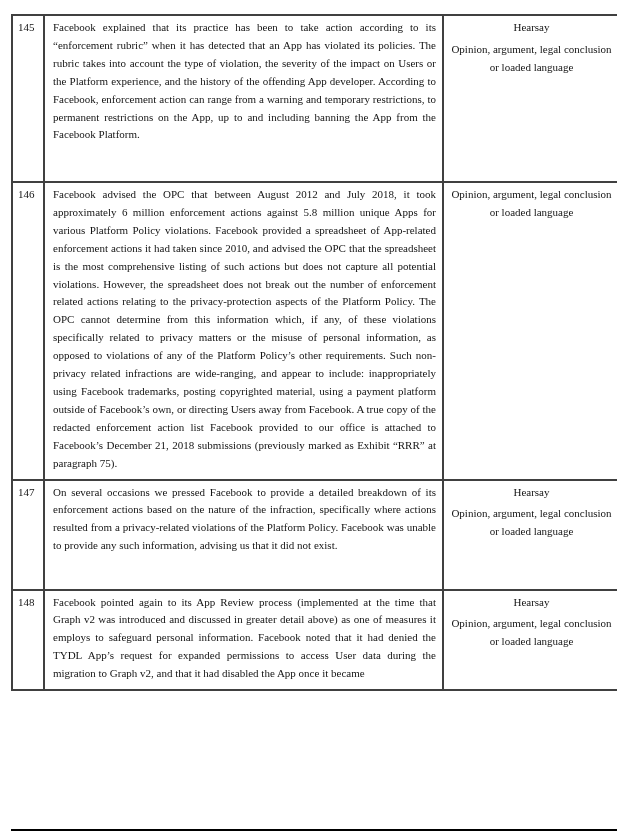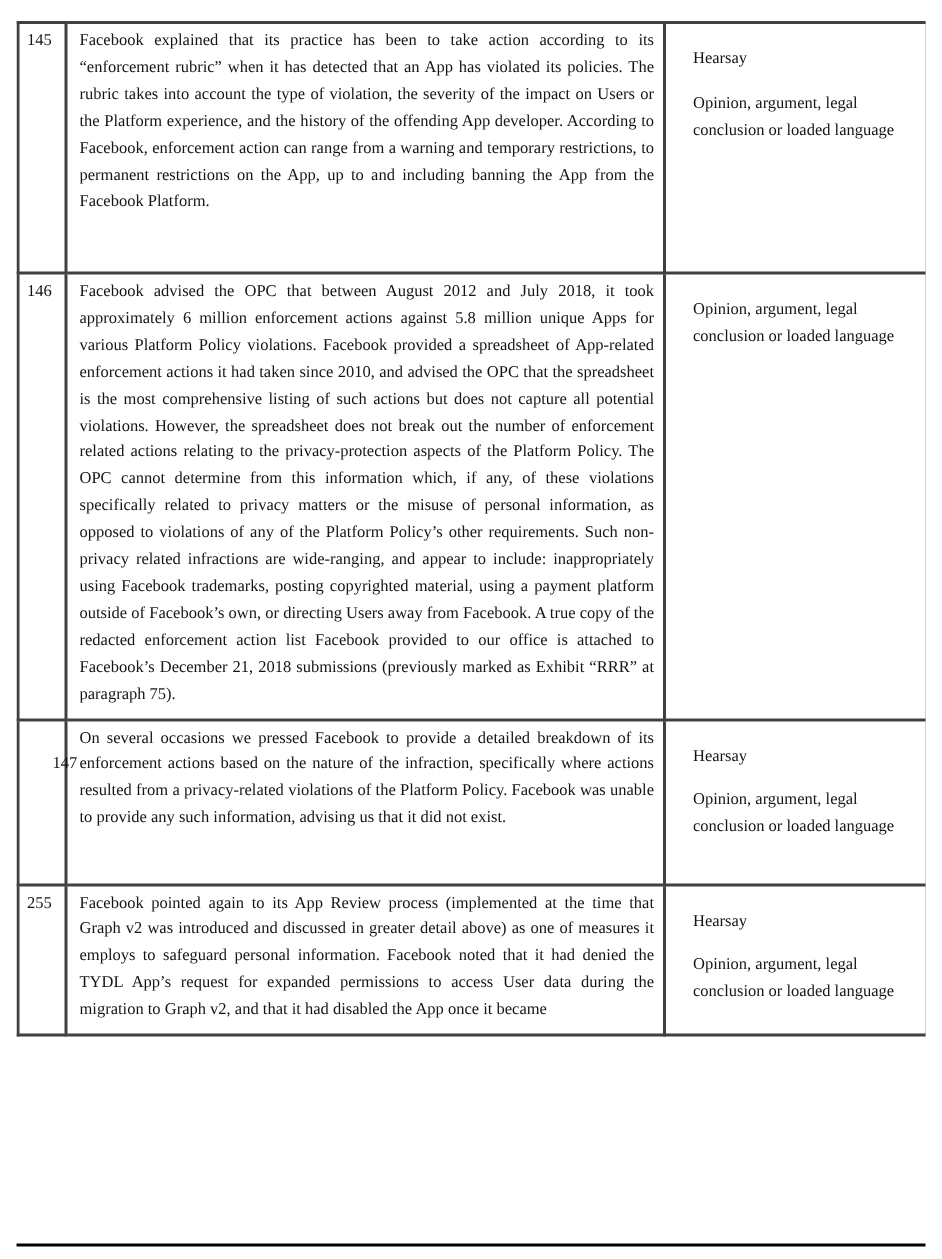--- a/index.html
+++ b/index.html
@@ -50,22 +50,22 @@
   }
   td.statement-cell p {
     margin: 0;
     text-align: justify;
     text-justify: inter-word;
   }
   td.objection-cell {
     padding: 3px 4px 4px 6px;
   }
   td.objection-cell p {
-    margin: 12px;
-    text-align: left;
+    margin: 0;
+    text-align: center;
   }
   td.objection-cell p + p {
     margin-top: 4px;
   }
   tr.row-145 td { height: 167px; }
   tr.row-146 td { height: 289px; }
   tr.row-147 td { height: 110px; }
 </style>
 </head>
 <body>
@@ -97,33 +97,33 @@
           </td>
           <td class="statement-cell">
             <p>Facebook advised the OPC that between August 2012 and July 2018, it took approximately 6 million enforcement actions against 5.8 million unique Apps for various Platform Policy violations. Facebook provided a spreadsheet of App-related enforcement actions it had taken since 2010, and advised the OPC that the spreadsheet is the most comprehensive listing of such actions but does not capture all potential violations. However, the spreadsheet does not break out the number of enforcement related actions relating to the privacy-protection aspects of the Platform Policy. The OPC cannot determine from this information which, if any, of these violations specifically related to privacy matters or the misuse of personal information, as opposed to violations of any of the Platform Policy’s other requirements. Such non-privacy related infractions are wide-ranging, and appear to include: inappropriately using Facebook trademarks, posting copyrighted material, using a payment platform outside of Facebook’s own, or directing Users away from Facebook. A true copy of the redacted enforcement action list Facebook provided to our office is attached to Facebook’s December 21, 2018 submissions (previously marked as Exhibit “RRR” at paragraph 75).</p>
           </td>
           <td class="objection-cell">
             <p>Opinion, argument, legal conclusion or loaded language</p>
           </td>
         </tr>
         <tr class="row-147">
           <td class="num-cell">
-            <p style="margin:17px">147</p>
+            <p style="margin:0">147</p>
           </td>
           <td class="statement-cell">
             <p>On several occasions we pressed Facebook to provide a detailed breakdown of its enforcement actions based on the nature of the infraction, specifically where actions resulted from a privacy-related violations of the Platform Policy. Facebook was unable to provide any such information, advising us that it did not exist.</p>
           </td>
           <td class="objection-cell">
             <p>Hearsay</p>
             <p>Opinion, argument, legal conclusion or loaded language</p>
           </td>
         </tr>
         <tr class="row-148">
           <td class="num-cell">
-            <p style="margin:0">255</p>
+            <p style="margin:0">148</p>
           </td>
           <td class="statement-cell">
             <p>Facebook pointed again to its App Review process (implemented at the time that Graph v2 was introduced and discussed in greater detail above) as one of measures it employs to safeguard personal information. Facebook noted that it had denied the TYDL App’s request for expanded permissions to access User data during the migration to Graph v2, and that it had disabled the App once it became</p>
           </td>
           <td class="objection-cell">
             <p>Hearsay</p>
             <p>Opinion, argument, legal conclusion or loaded language</p>
           </td>
         </tr>
       </tbody>

